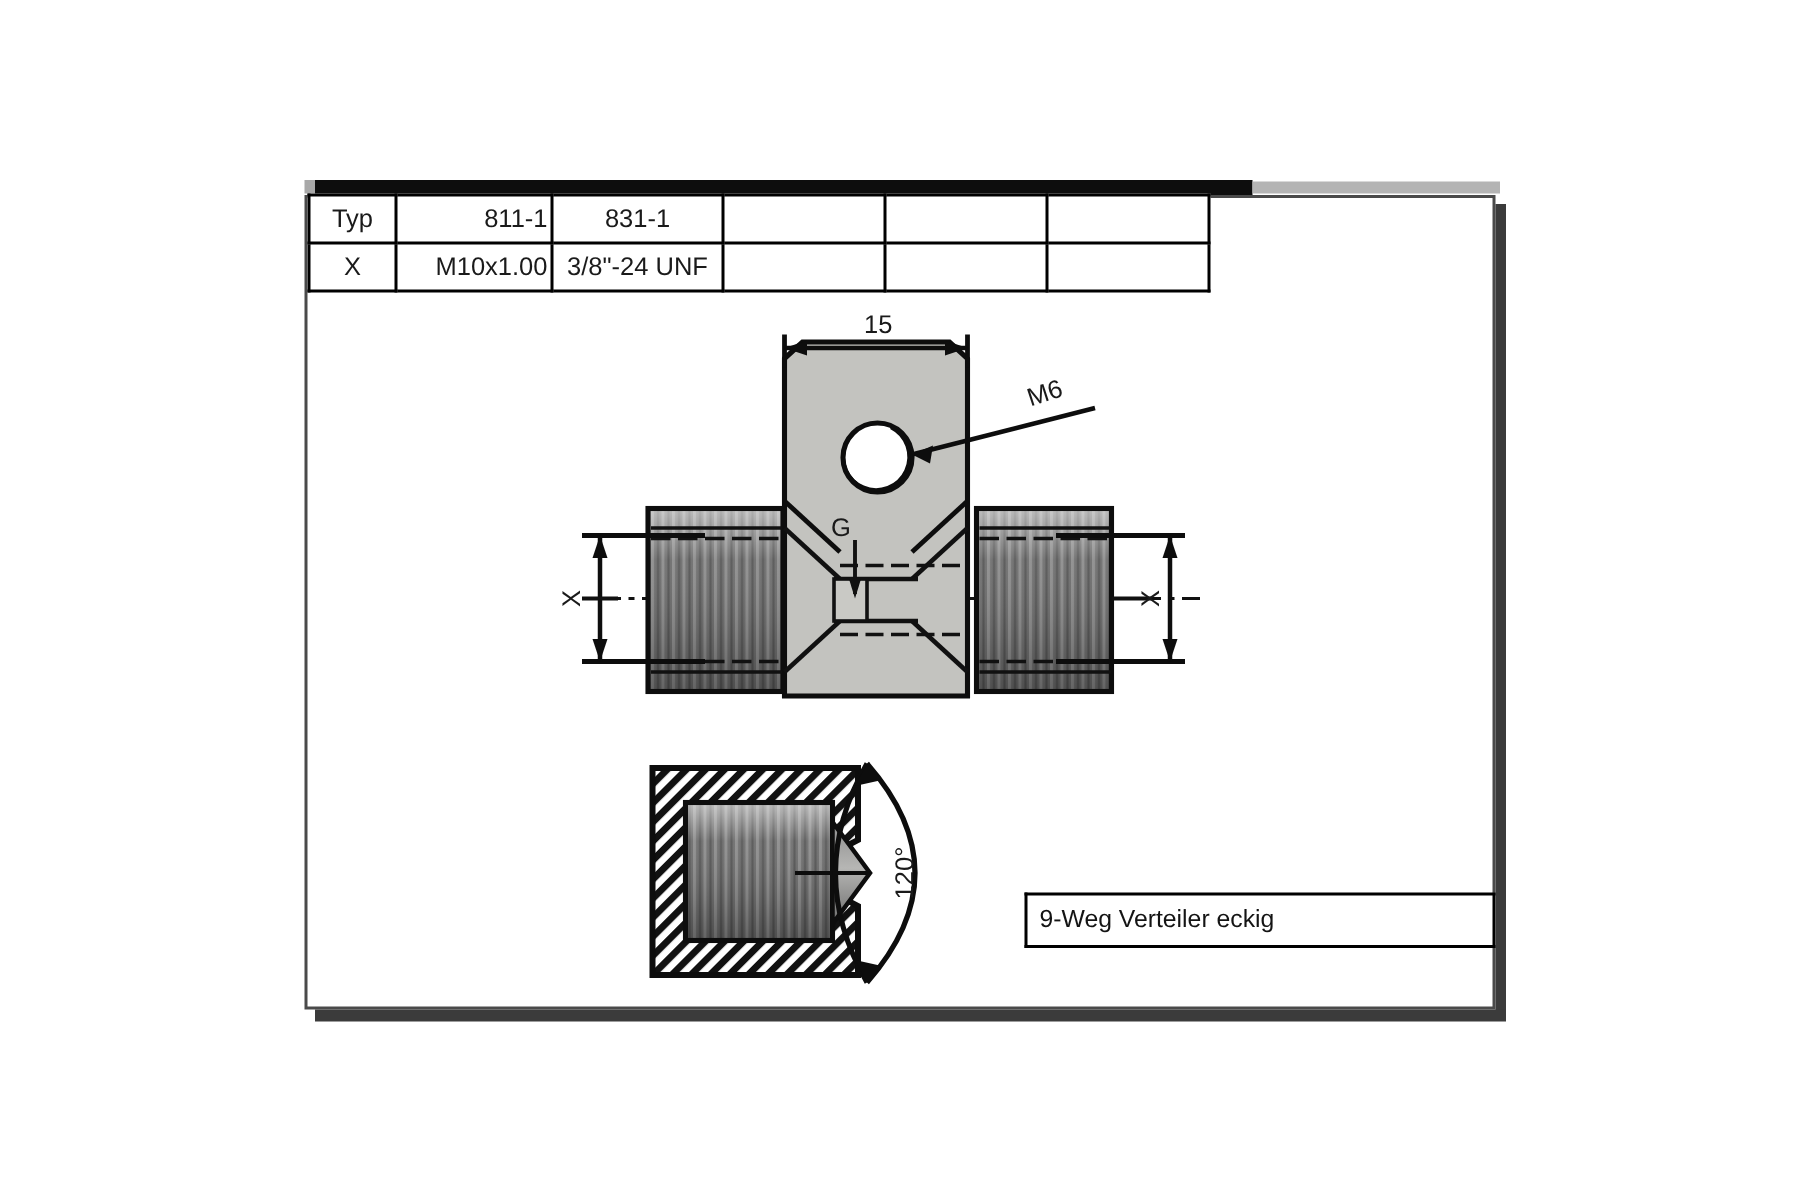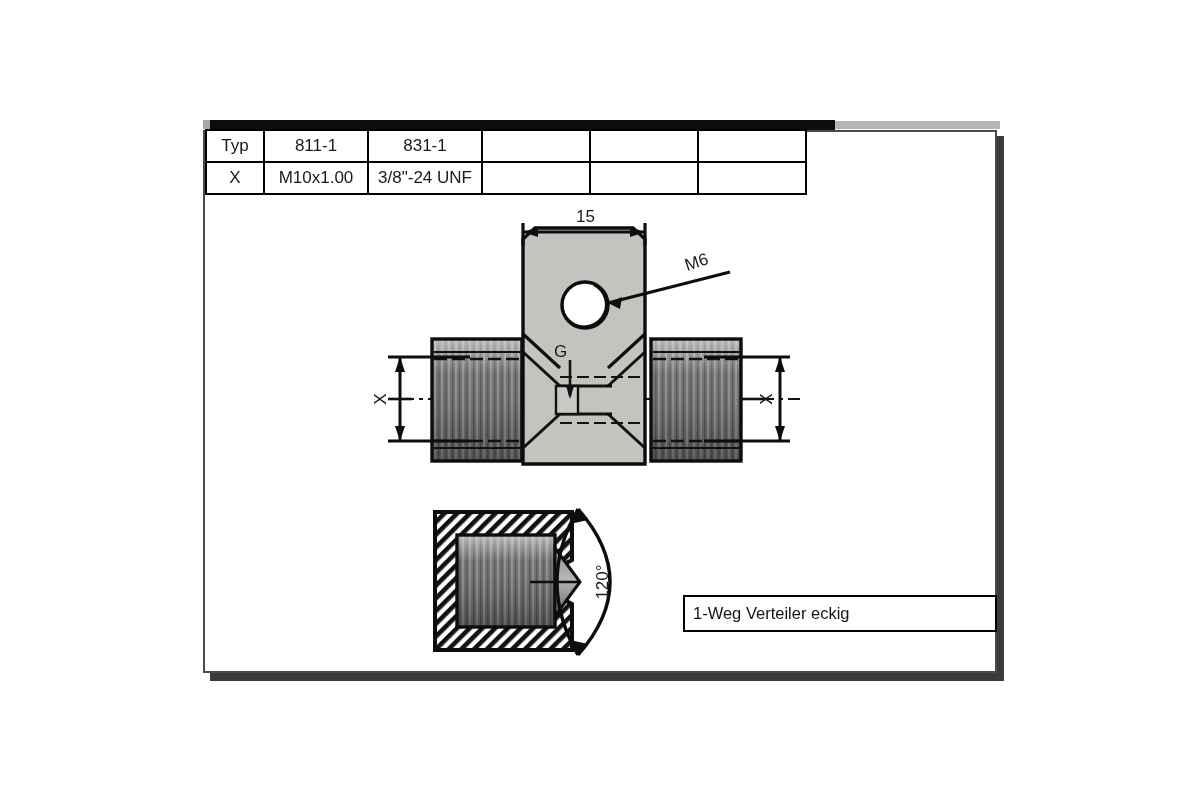--- a/index.html
+++ b/index.html
@@ -81,21 +81,21 @@
     height: 30px;
     text-align: center;
     vertical-align: middle;
     font-size: 17px;
     color: #1a1a1a;
     padding: 0 2px;
     white-space: nowrap;
     overflow: hidden;
   }
   #spec-table td.c-label { width: 52px; }
-  #spec-table td.c-a { width: 98px; }
+  #spec-table td.c-a { width: 98px; text-align: right; }
   #spec-table td.c-b { width: 108px; margin-left: 25px; }
   #spec-table td.c-e { width: 102px; }
 
   
   #title-block {
     position: absolute;
     left: 683px;
     top: 595px;
     width: 314px;
     border-collapse: collapse;
@@ -155,21 +155,21 @@
       <td class="c-e"></td>
       <td class="c-e"></td>
       <td class="c-e"></td>
     </tr>
   </tbody>
     </table>
 
   <table id="title-block">
     <tbody>
         <tr>
-      <td>1-Weg Verteiler eckig</td>
+      <td>9-Weg Verteiler eckig</td>
     </tr>
   </tbody>
     </table>
 
   <svg id="drawing" viewBox="0 0 1200 800">
     <defs>
 
       <pattern id="threadPat" width="7" height="10" patternUnits="userSpaceOnUse">
         <rect width="7" height="10" fill="#6f6f6f"></rect>
         <rect x="0" width="2" height="10" fill="#8e8e8e"></rect>

